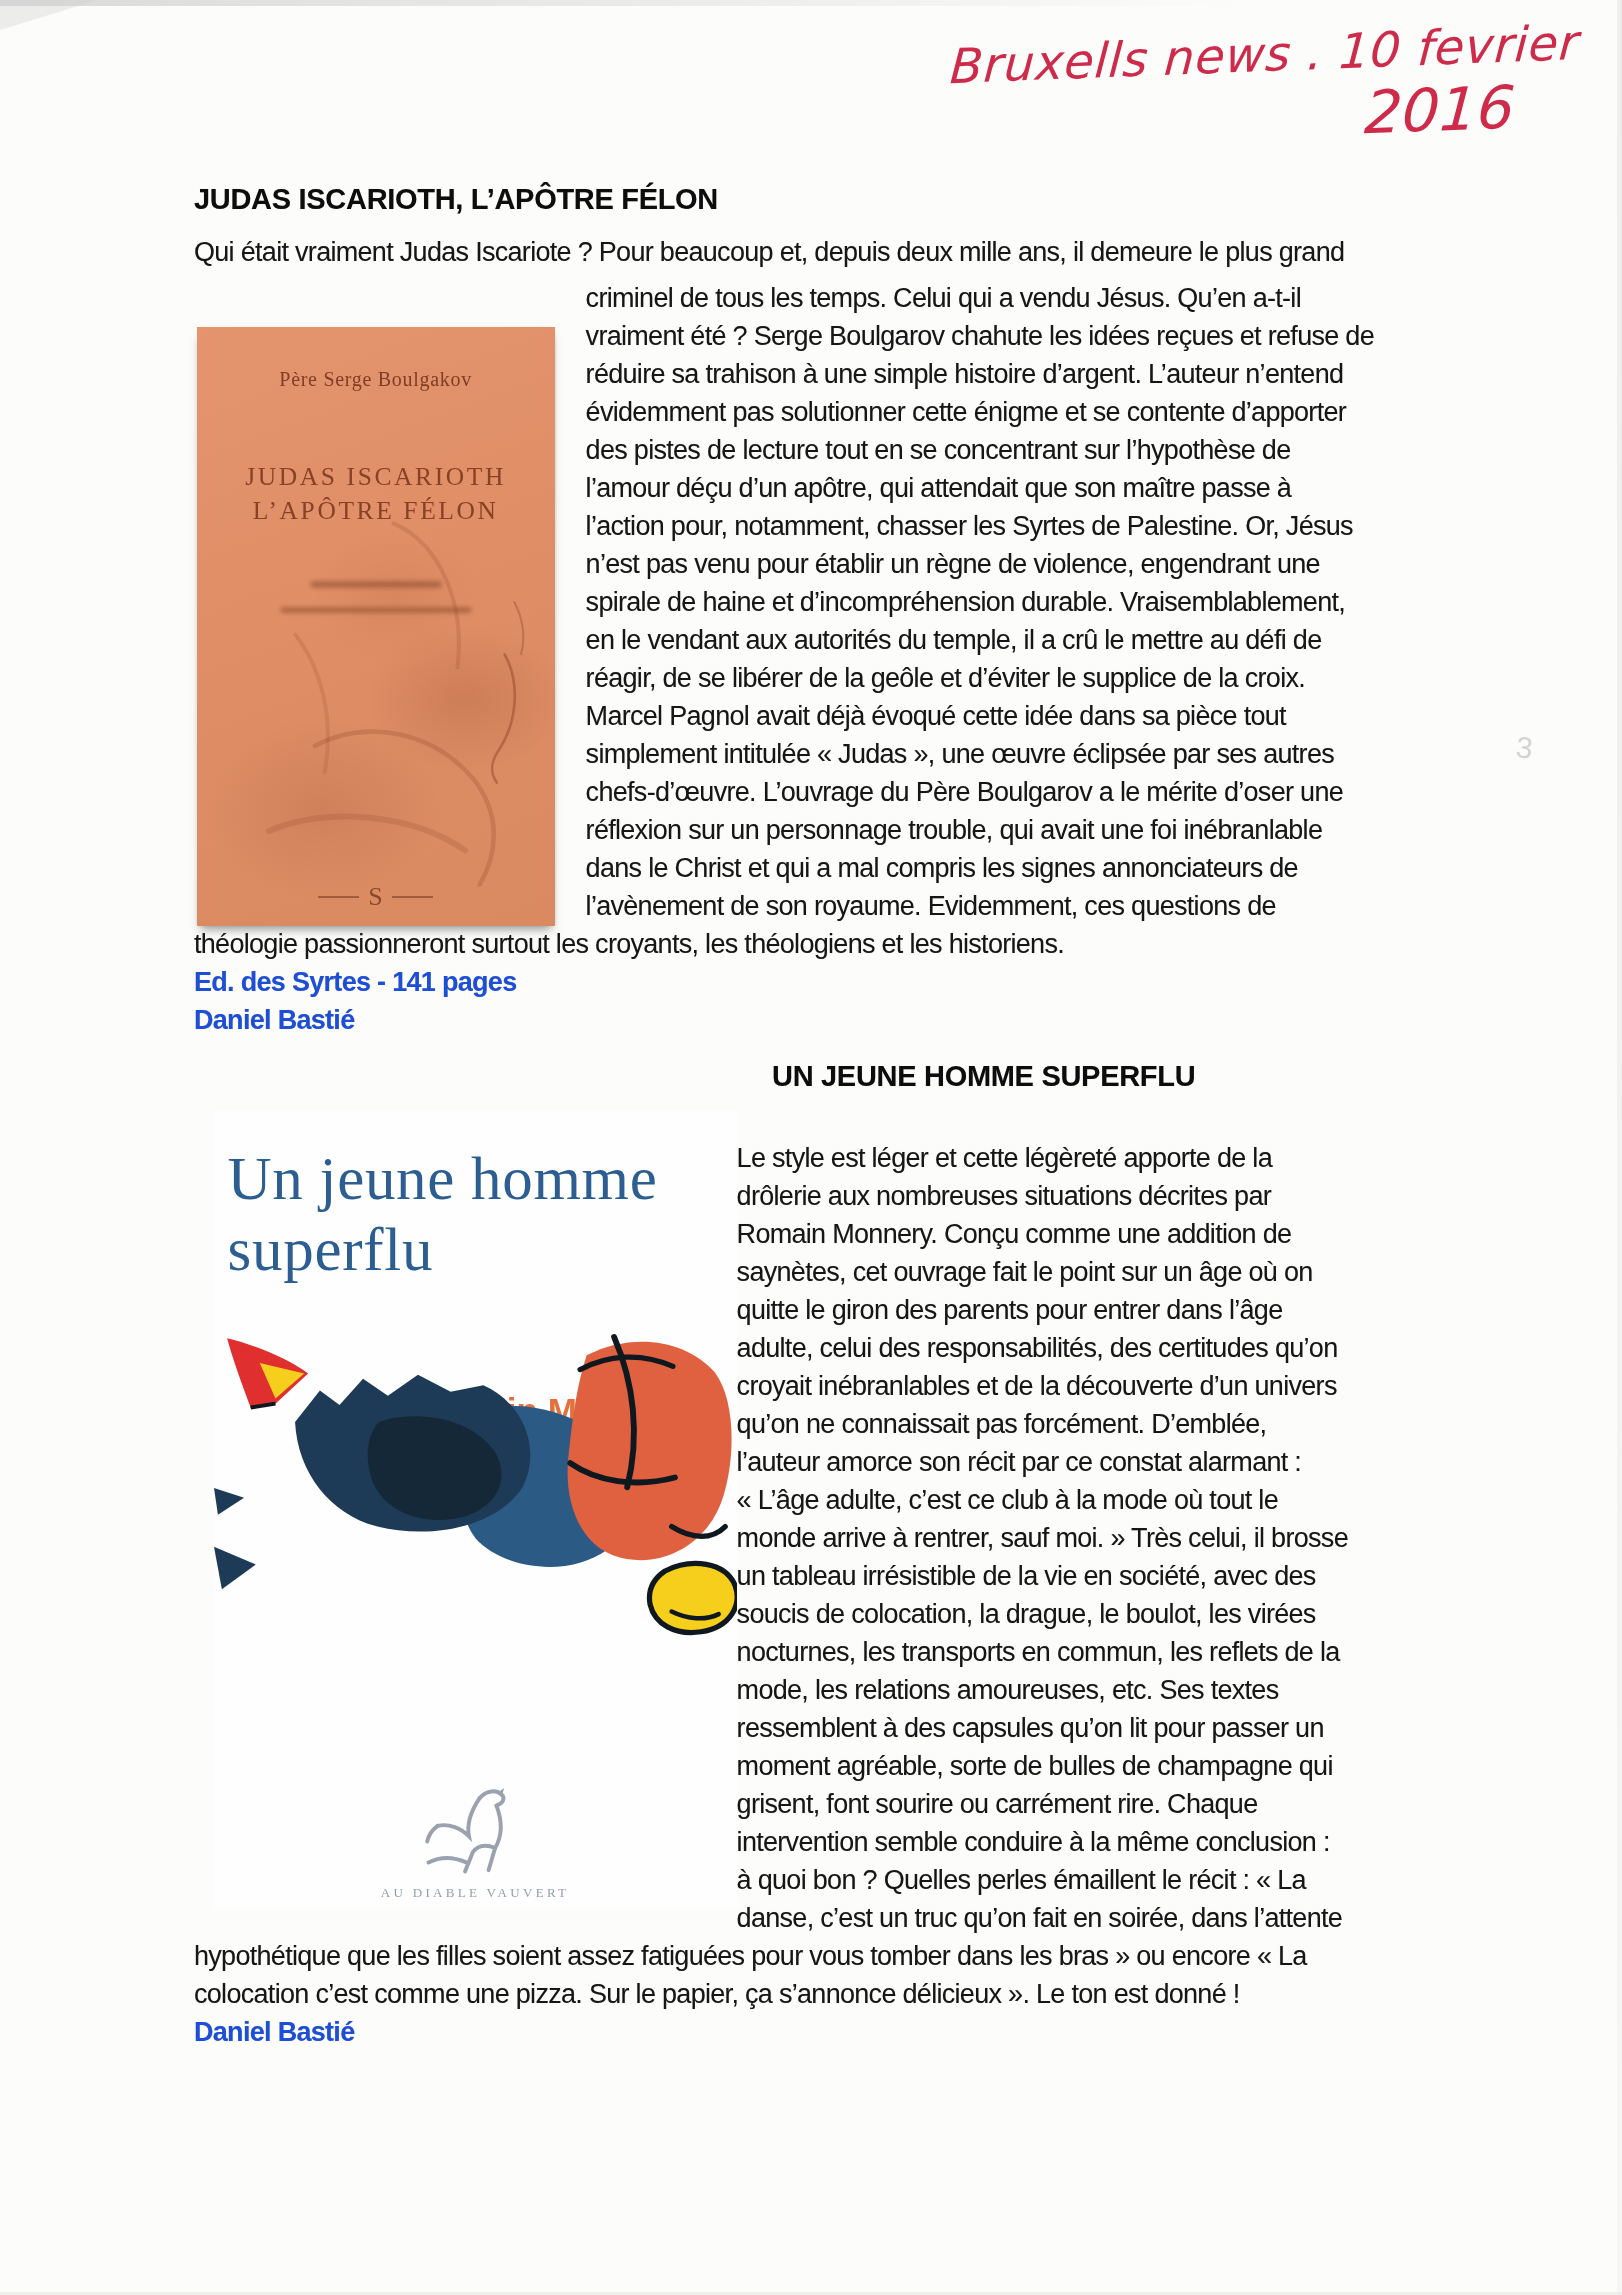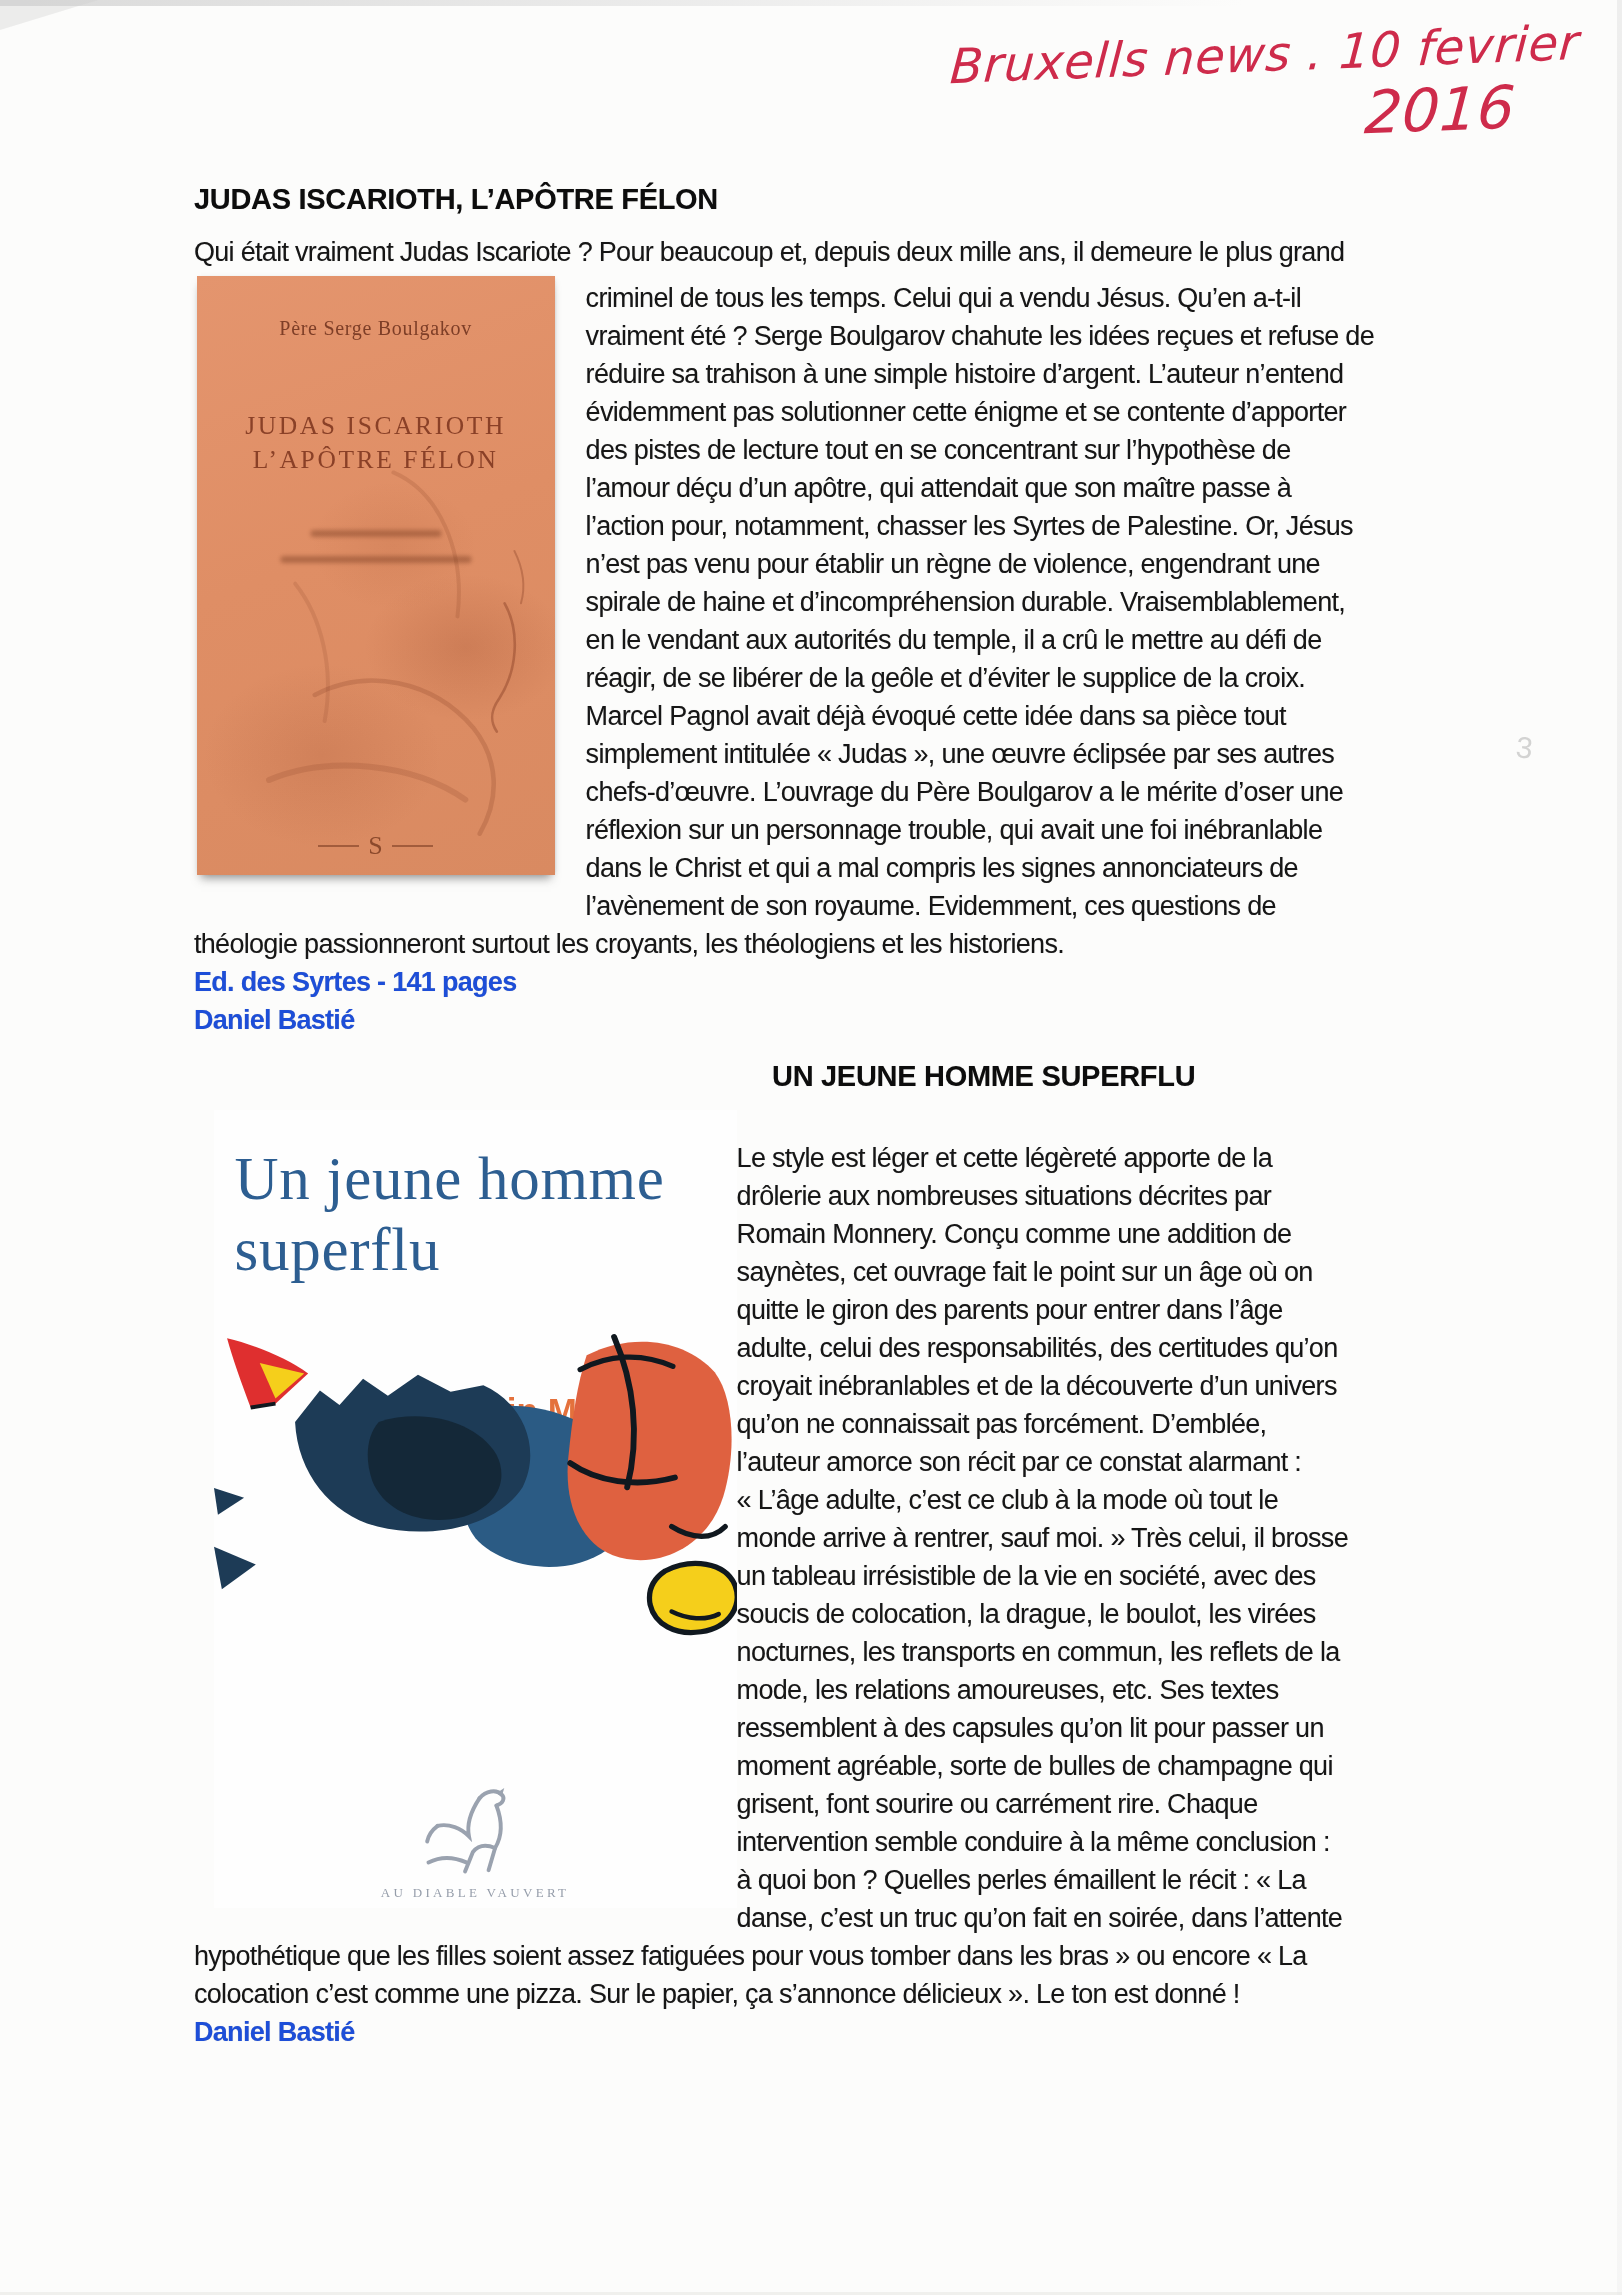--- a/index.html
+++ b/index.html
@@ -52,21 +52,21 @@
     font-size:27px;letter-spacing:-0.7px;color:#161616;
     text-shadow:0 0 0.7px rgba(0,0,0,.25);
   }
   .line{height:38px;display:flex;align-items:center;white-space:nowrap;}
   .row{display:flex;align-items:flex-start;}
   .metaline{font-weight:bold;color:#1d4ed8;}
 
   
   .r1{top:183px;}
   .r1 .intro{margin-top:19.6px;height:34px;display:flex;align-items:center;white-space:nowrap;}
-  .r1 .row{margin-top:6.5px;}
+  .r1 .row{margin-top:6.5px;align-items:flex-end;}
   .r1 .col{margin-left:31px;margin-top:3.9px;}
 
   
   .cover1{
     flex:none;margin-left:2.6px;
     width:358px;height:599px;position:relative;
     background:linear-gradient(160deg,#e4956e 0%,#df8e65 45%,#d98a61 100%);
     box-shadow:0 6.5px 9.2px -3.9px rgba(90,90,90,.65), 1.3px 0 3.9px -2px rgba(120,120,120,.4);
     overflow:hidden;
   }
@@ -105,21 +105,21 @@
   .r2 h1{margin-left:578px;margin-top:5.2px;}
   .r2 .row{margin-top:42px;}
   .r2 .col{margin-top:3.9px;}
 
   
   .cover2{
     flex:none;margin-left:19.6px;margin-top:-25.5px;
     width:523px;height:798px;position:relative;background:#fefefe;
   }
   .c2-title{
-    position:absolute;left:21px;top:33px;
+    position:absolute;left:14px;top:33px;
     font-family:"Liberation Serif",serif;font-size:61px;line-height:1.17;
     color:#2d5e91;letter-spacing:0.7px;
   }
   .c2-author{
     position:absolute;left:196px;top:281px;
     font-size:35px;font-weight:bold;color:#e4713c;letter-spacing:0;
     white-space:nowrap;
   }
   .c2-genre{
     position:absolute;left:442px;top:364px;

